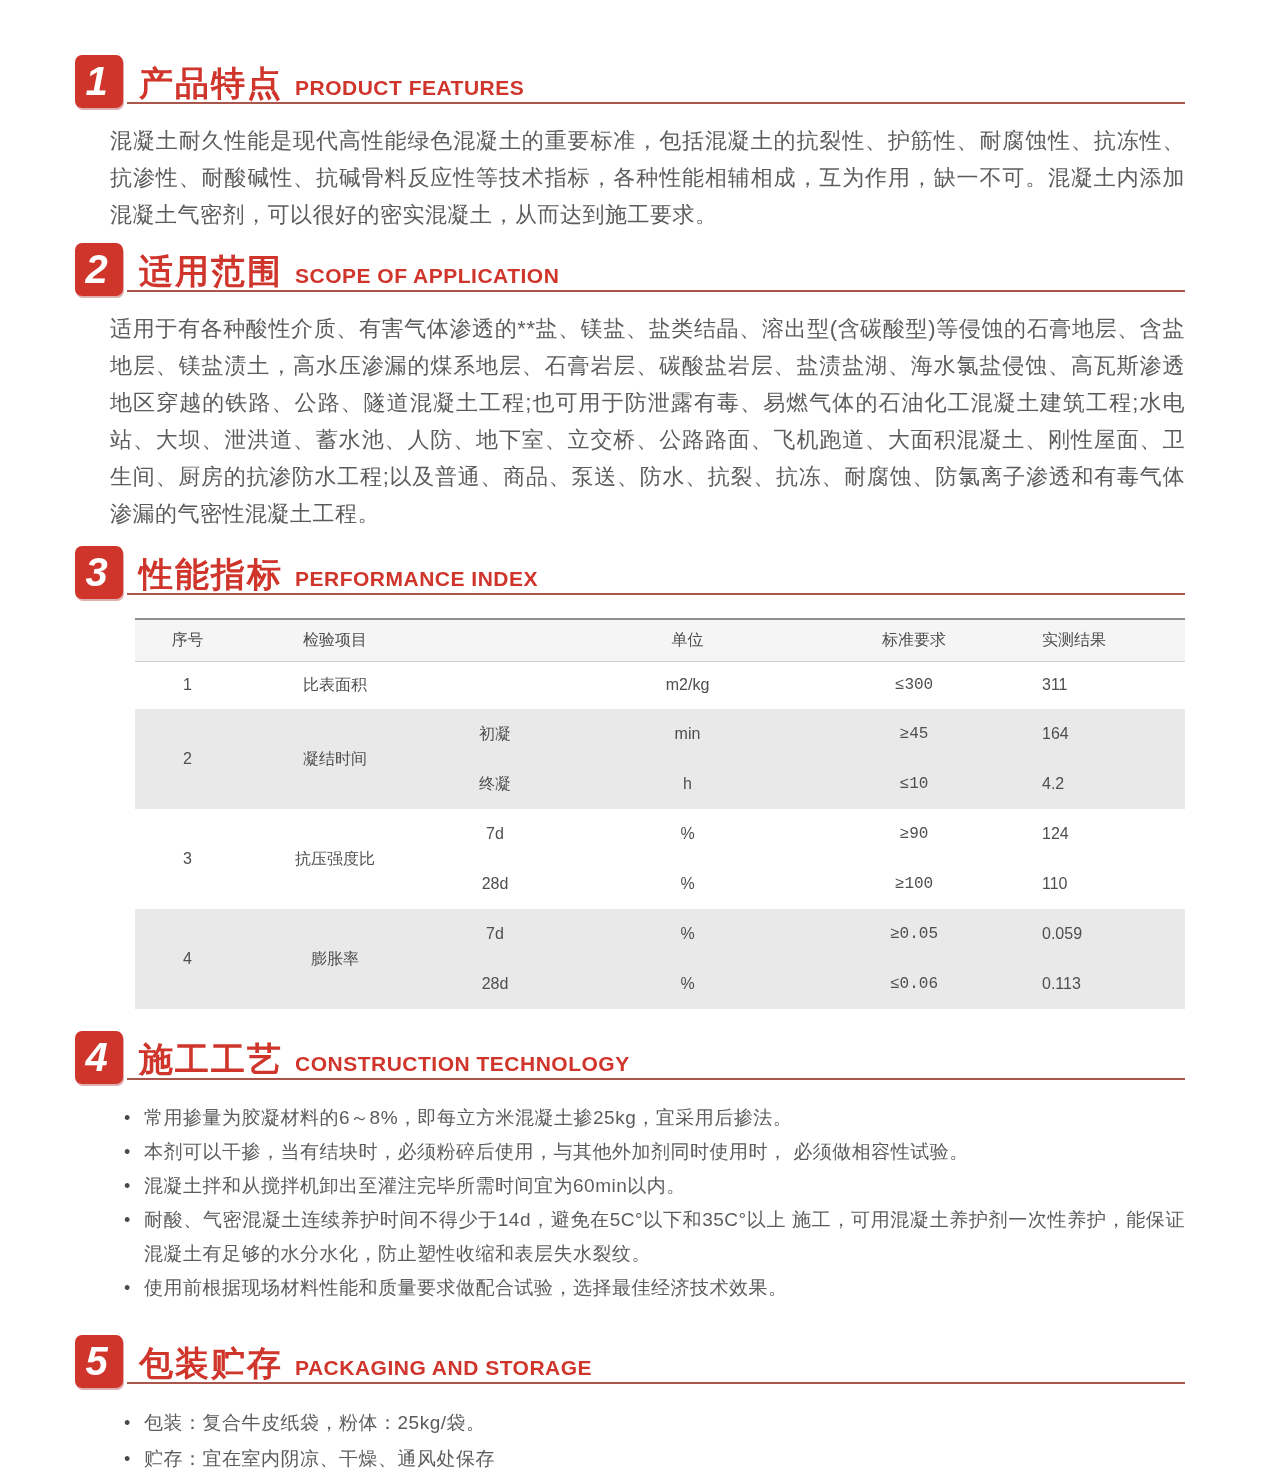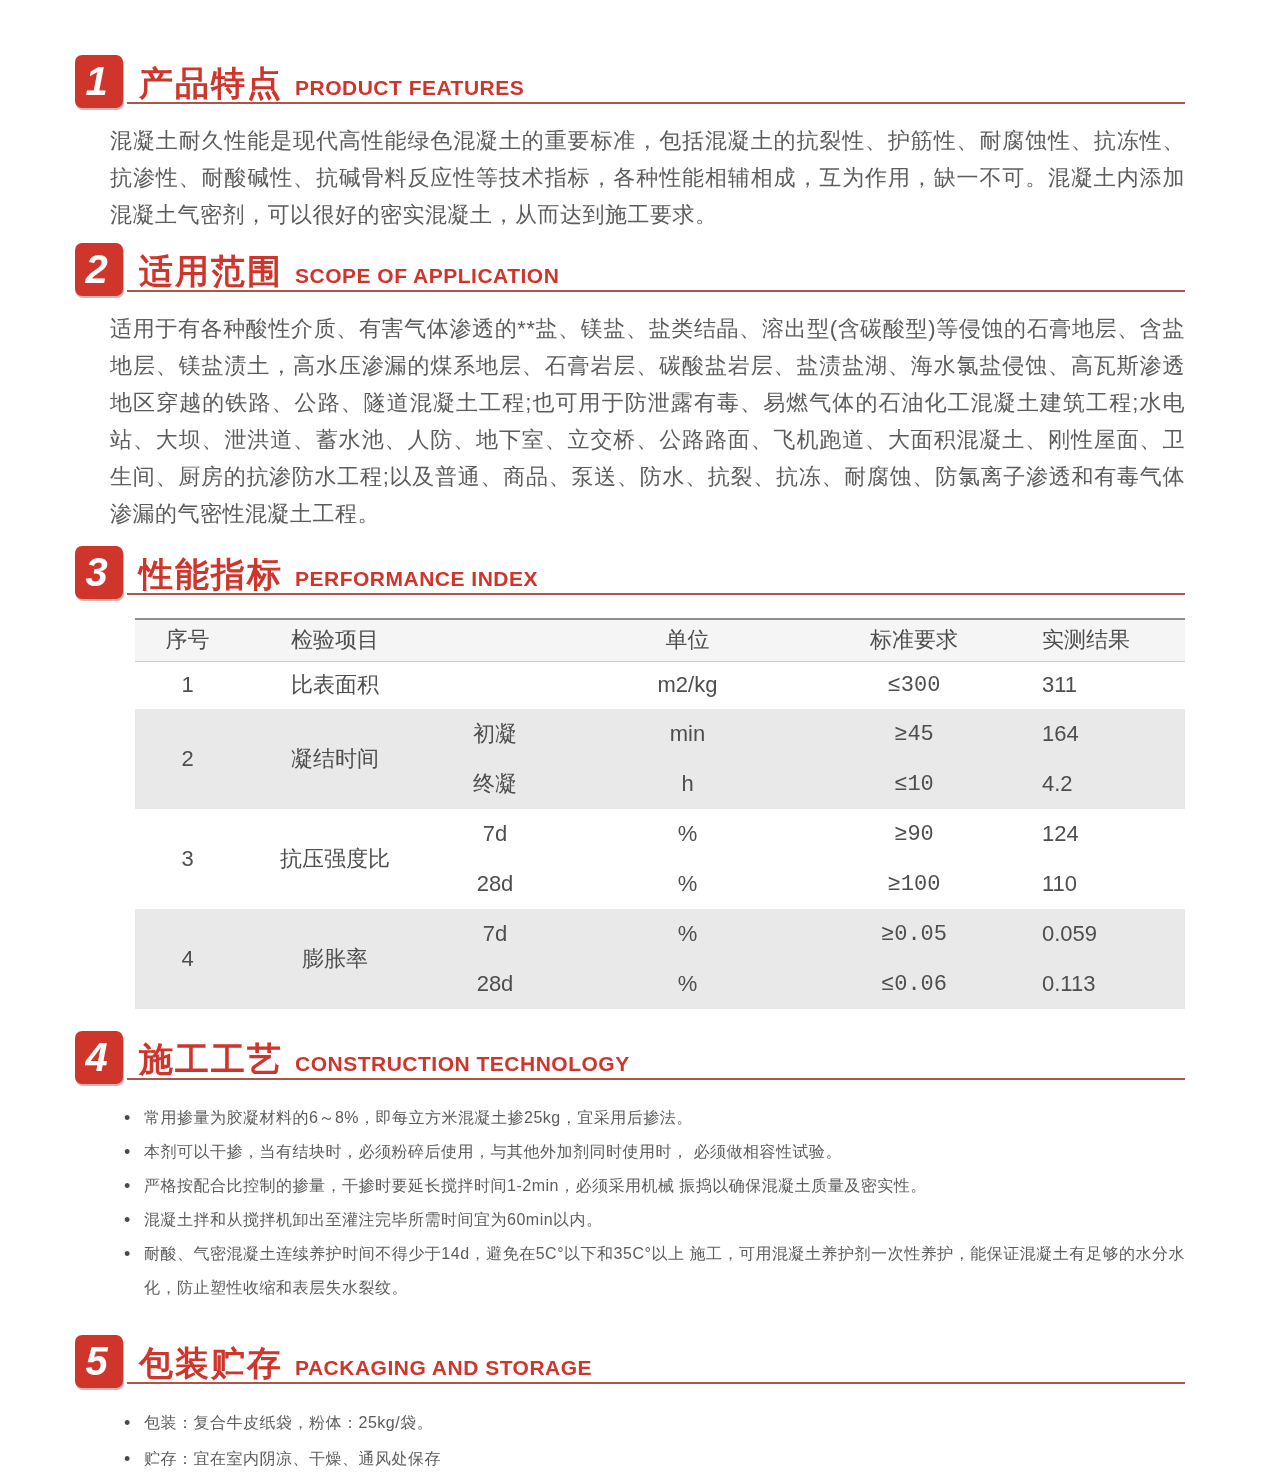--- a/index.html
+++ b/index.html
@@ -60,21 +60,21 @@
   #sec-2 { margin-top: 10px; }
   #sec-3 { margin-top: 14px; }
   #sec-4 { margin-top: 22px; }
   #sec-5 { margin-top: 30px; }
 
   
   .perf-table {
     margin: 18px 0 0 60px;
     width: calc(100% - 60px);
     border-collapse: collapse;
-    font-size: 22px;
+    font-size: 16px;
     color: #4e4e4e;
   }
   .perf-table th, .perf-table td { font-weight: 400; }
   .perf-table thead tr {
     background: #f5f5f5;
     border-top: 2px solid #8f8f8f;
     border-bottom: 1px solid #cfcfcf;
   }
   .perf-table thead th { height: 42px; }
   .perf-table td { height: 50px; }
@@ -88,21 +88,21 @@
   tr.shade, tr.shade td { background: #e9e9e9; }
 
   
   .bullets {
     list-style: none;
     margin: 16px 0 0 45px;
   }
   .bullets li {
     position: relative;
     padding-left: 24px;
-    font-size: 16px;
+    font-size: 19px;
     line-height: 34px;
     text-align: justify;
     color: #5c5c5c;
     letter-spacing: .5px;
   }
   .bullets li::before {
     content: "\2022";
     position: absolute; left: 4px; top: 0;
     color: #4a4a4a; font-size: 18px;
   }
@@ -226,23 +226,23 @@
       </div>
       <div class="head-rule"></div>
       <div class="head-titles">
         <span class="title-zh">施工工艺</span>
         <span class="title-en">CONSTRUCTION TECHNOLOGY</span>
       </div>
     </header>
     <ul class="bullets">
       <li>常用掺量为胶凝材料的6～8%，即每立方米混凝土掺25kg，宜采用后掺法。</li>
       <li>本剂可以干掺，当有结块时，必须粉碎后使用，与其他外加剂同时使用时， 必须做相容性试验。</li>
-      <li>严格按配合比控制的掺量，干掺时要延长搅拌时间1-2min，必须采用机械 振捣以确保混凝土质量及密实性。</li>
       <li>混凝土拌和从搅拌机卸出至灌注完毕所需时间宜为60min以内。</li>
       <li>耐酸、气密混凝土连续养护时间不得少于14d，避免在5C°以下和35C°以上 施工，可用混凝土养护剂一次性养护，能保证混凝土有足够的水分水化，防止塑性收缩和表层失水裂纹。</li>
+      <li>使用前根据现场材料性能和质量要求做配合试验，选择最佳经济技术效果。</li>
     </ul>
   </section>
 
   <section class="sec" id="sec-5">
     <header class="sec-head">
       <div class="badge">
         <span>5</span>
       </div>
       <div class="head-rule"></div>
       <div class="head-titles">

